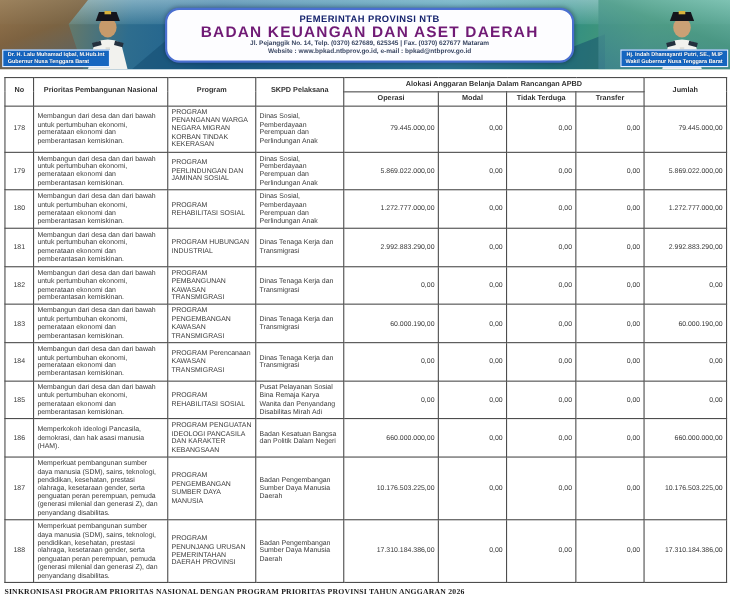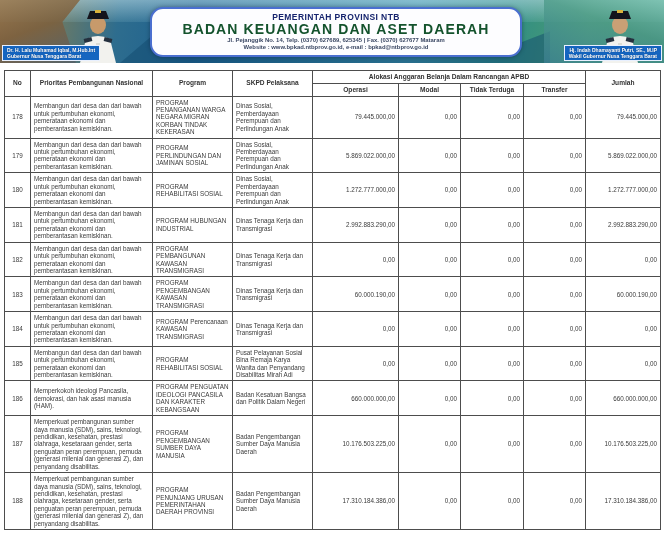--- a/index.html
+++ b/index.html
@@ -29,21 +29,21 @@
   .ribbon { position:absolute; bottom:2px; background:#1565c0; border:1px solid #e8f0ff;
             color:#fff; font-size:5px; line-height:1.2; font-weight:bold; padding:1px 4px;
             text-shadow:0 0 1px #0a3a75; white-space:nowrap; }
   .ribbon.left { left:2px; }
   .ribbon.right { right:2px; text-align:right; }
 
   .title-box { position:absolute; left:150px; top:7px; width:372px; height:50px;
                background:#fdfdff; border:2px solid #4a6fd0; border-radius:13px;
                text-align:center; padding-top:3px; box-shadow:0 0 4px rgba(0,0,30,.35); }
   .tb-line1 { font-size:8.5px; font-weight:bold; color:#16246e; letter-spacing:.4px; }
-  .tb-line2 { font-size:14px; font-weight:bold; color:#14532d; letter-spacing:1.1px; line-height:1.05; }
+  .tb-line2 { font-size:14px; font-weight:bold; color:#701a75; letter-spacing:1.1px; line-height:1.05; }
   .tb-line3, .tb-line4 { font-size:5.9px; font-weight:bold; color:#3a4763; line-height:1.25; }
 
   
   table { position:absolute; left:4px; top:70px; width:656px; border-collapse:collapse;
           table-layout:fixed; }
   th, td { border:1px solid #4d4d4d; font-size:6.3px; line-height:1.18; color:#3a3a3a;
            padding:2px 3px; vertical-align:middle; overflow:hidden; background:#fff; }
   th { font-size:6.6px; font-weight:bold; text-align:center; color:#333; }
   td.num { text-align:right; white-space:nowrap; }
   td.c { text-align:center; }
@@ -251,13 +251,14 @@
       <td>Badan Pengembangan Sumber Daya Manusia Daerah</td>
       <td class="num">17.310.184.386,00</td>
       <td class="num">0,00</td>
       <td class="num">0,00</td>
       <td class="num">0,00</td>
       <td class="num">17.310.184.386,00</td>
     </tr>
       </tbody>
   </table>
 
+  <div class="footer">SINKRONISASI PROGRAM PRIORITAS NASIONAL DENGAN PROGRAM PRIORITAS PROVINSI TAHUN ANGGARAN 2026</div>
 </div>
 
 </body></html>

